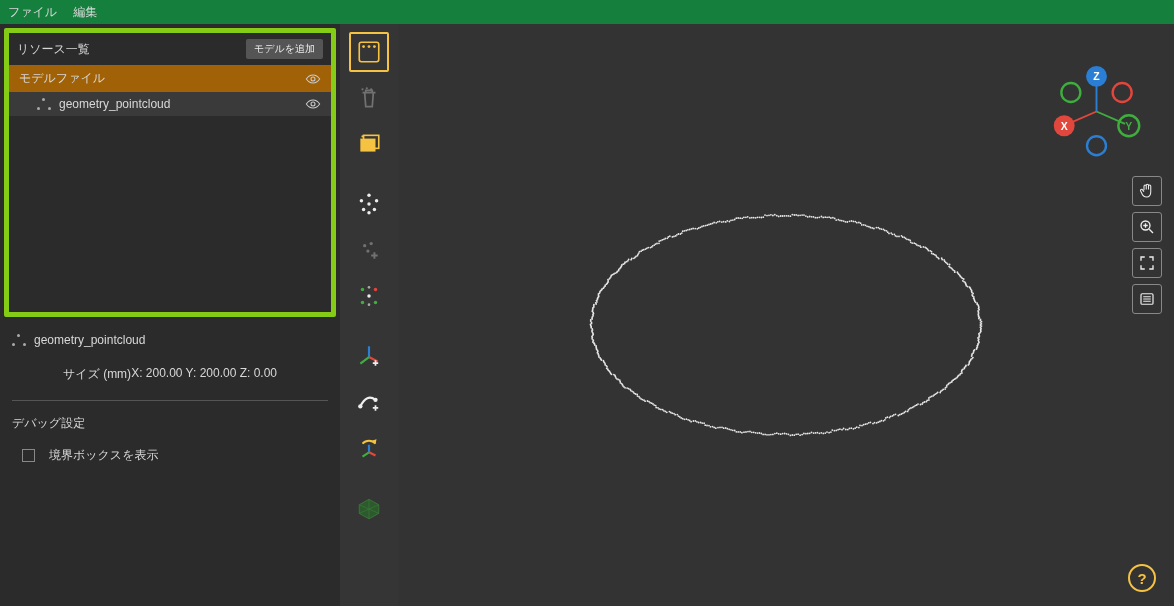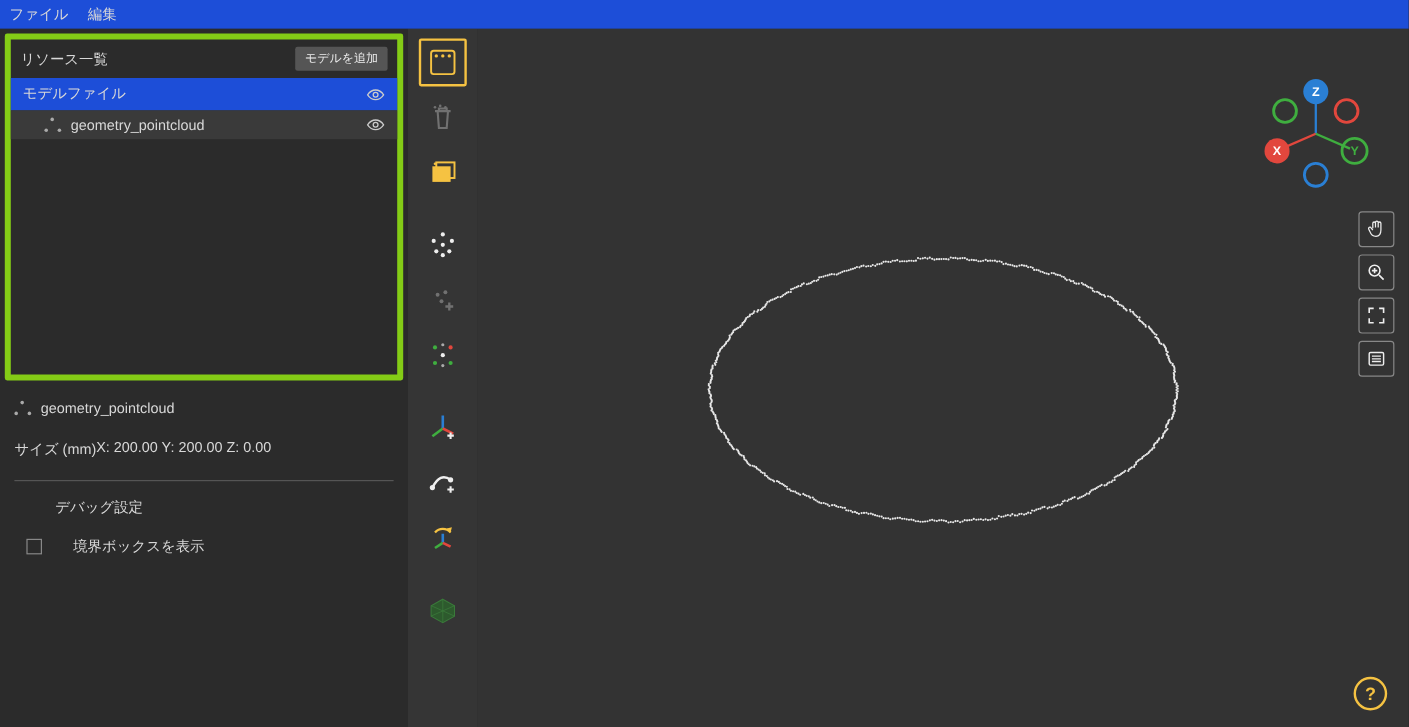--- a/index.html
+++ b/index.html
@@ -1,41 +1,41 @@
 <!DOCTYPE html>
 <html><head>
 <meta charset="utf-8">
 <style>
   * { margin: 0; padding: 0; box-sizing: border-box; font-family: "Segoe UI", Arial, sans-serif; }
   html, body { width: 1174px; height: 606px; background: #2b2b2b; color: #d8d8d8; overflow: hidden; }
   body { display: flex; flex-direction: column; }
 
   
-  .menubar { height: 24px; display: flex; align-items: center; padding: 0 8px; gap: 16px; font-size: 12px; background: #1d4ed8; }
+  .menubar { height: 24px; display: flex; align-items: center; padding: 0 8px; gap: 16px; font-size: 12px; background: #15803d; }
   .menubar span { cursor: default; }
 
   .main { flex: 1; display: flex; }
 
   
   .left-panel { width: 340px; background: #2b2b2b; display: flex; flex-direction: column; }
   .box { border: 5px solid #84cc16; margin: 4px; border-radius: 2px; background: #2b2b2b; }
   .list-header { display: flex; align-items: center; justify-content: space-between; padding: 6px 8px; font-size: 12px; }
   .add-btn { background: #555; color: #eee; border: none; padding: 3px 8px; font-size: 10px; border-radius: 2px; }
-  .section-row { display: flex; align-items: center; justify-content: space-between; padding: 5px 10px; font-size: 12px; background: #1d4ed8; }
+  .section-row { display: flex; align-items: center; justify-content: space-between; padding: 5px 10px; font-size: 12px; background: #a16207; }
   .item-row { display: flex; align-items: center; justify-content: space-between; padding: 5px 10px 5px 28px; font-size: 12px; background: #3a3a3a; }
   .item-row .name { display: flex; align-items: center; gap: 8px; }
   .eye-icon svg { width: 16px; height: 12px; display: block; }
   .empty-block { height: 96px; }
   .cad-block { height: 100px; }
   
   .info { padding: 8px 12px; font-size: 12px; }
   .info-title { display:flex; align-items:center; gap:8px; padding:4px 0 12px 0;}
-  .info-row { display: flex; justify-content: flex-start; padding: 7px 0; }
+  .info-row { display: flex; justify-content: center; padding: 7px 0; }
   .divider { height:1px; background:#555; margin: 10px 0;}
-  .chk-row { display:flex; align-items:center; gap:26px; padding:7px 0 7px 10px; font-size:12px;}
+  .chk-row { display:flex; align-items:center; gap:14px; padding:7px 0 7px 10px; font-size:12px;}
   .chk { width:13px; height:13px; border:1px solid #888; background:#2b2b2b; display:inline-block;}
   .swatch { width:24px; height:14px; background:#fff; display:inline-block; margin-left:10px;}
 
   
   .tool-strip { width: 58px; background: #353535; display: flex; flex-direction: column; align-items: center; padding-top: 8px; gap: 6px;}
   .tool-btn { width: 40px; height: 40px; display:flex; align-items:center; justify-content:center; border-radius:2px;}
   .tool-btn.active { border: 2px solid #f5c242; }
   .tool-btn svg { width: 26px; height: 26px; }
   .tool-sep { height: 8px; }
 
@@ -112,21 +112,21 @@
             <i></i>
             <i></i>
           </span>
         <span>geometry_pointcloud</span>
       </div>
       <div class="info-row">
         <span>サイズ (mm)</span>
         <span>X: 200.00 Y: 200.00 Z: 0.00</span>
       </div>
       <div class="divider"></div>
-      <div style="padding:4px 0 8px 0;margin-left:34px;">デバッグ設定</div>
+      <div style="padding:4px 0 8px 0;">デバッグ設定</div>
       <div class="chk-row">
         <span class="chk"></span>
         <span>境界ボックスを表示</span>
       </div>
     </div>
   </div>
 
   <div class="tool-strip">
     <div class="tool-btn active">
       <svg viewBox="0 0 24 24">

